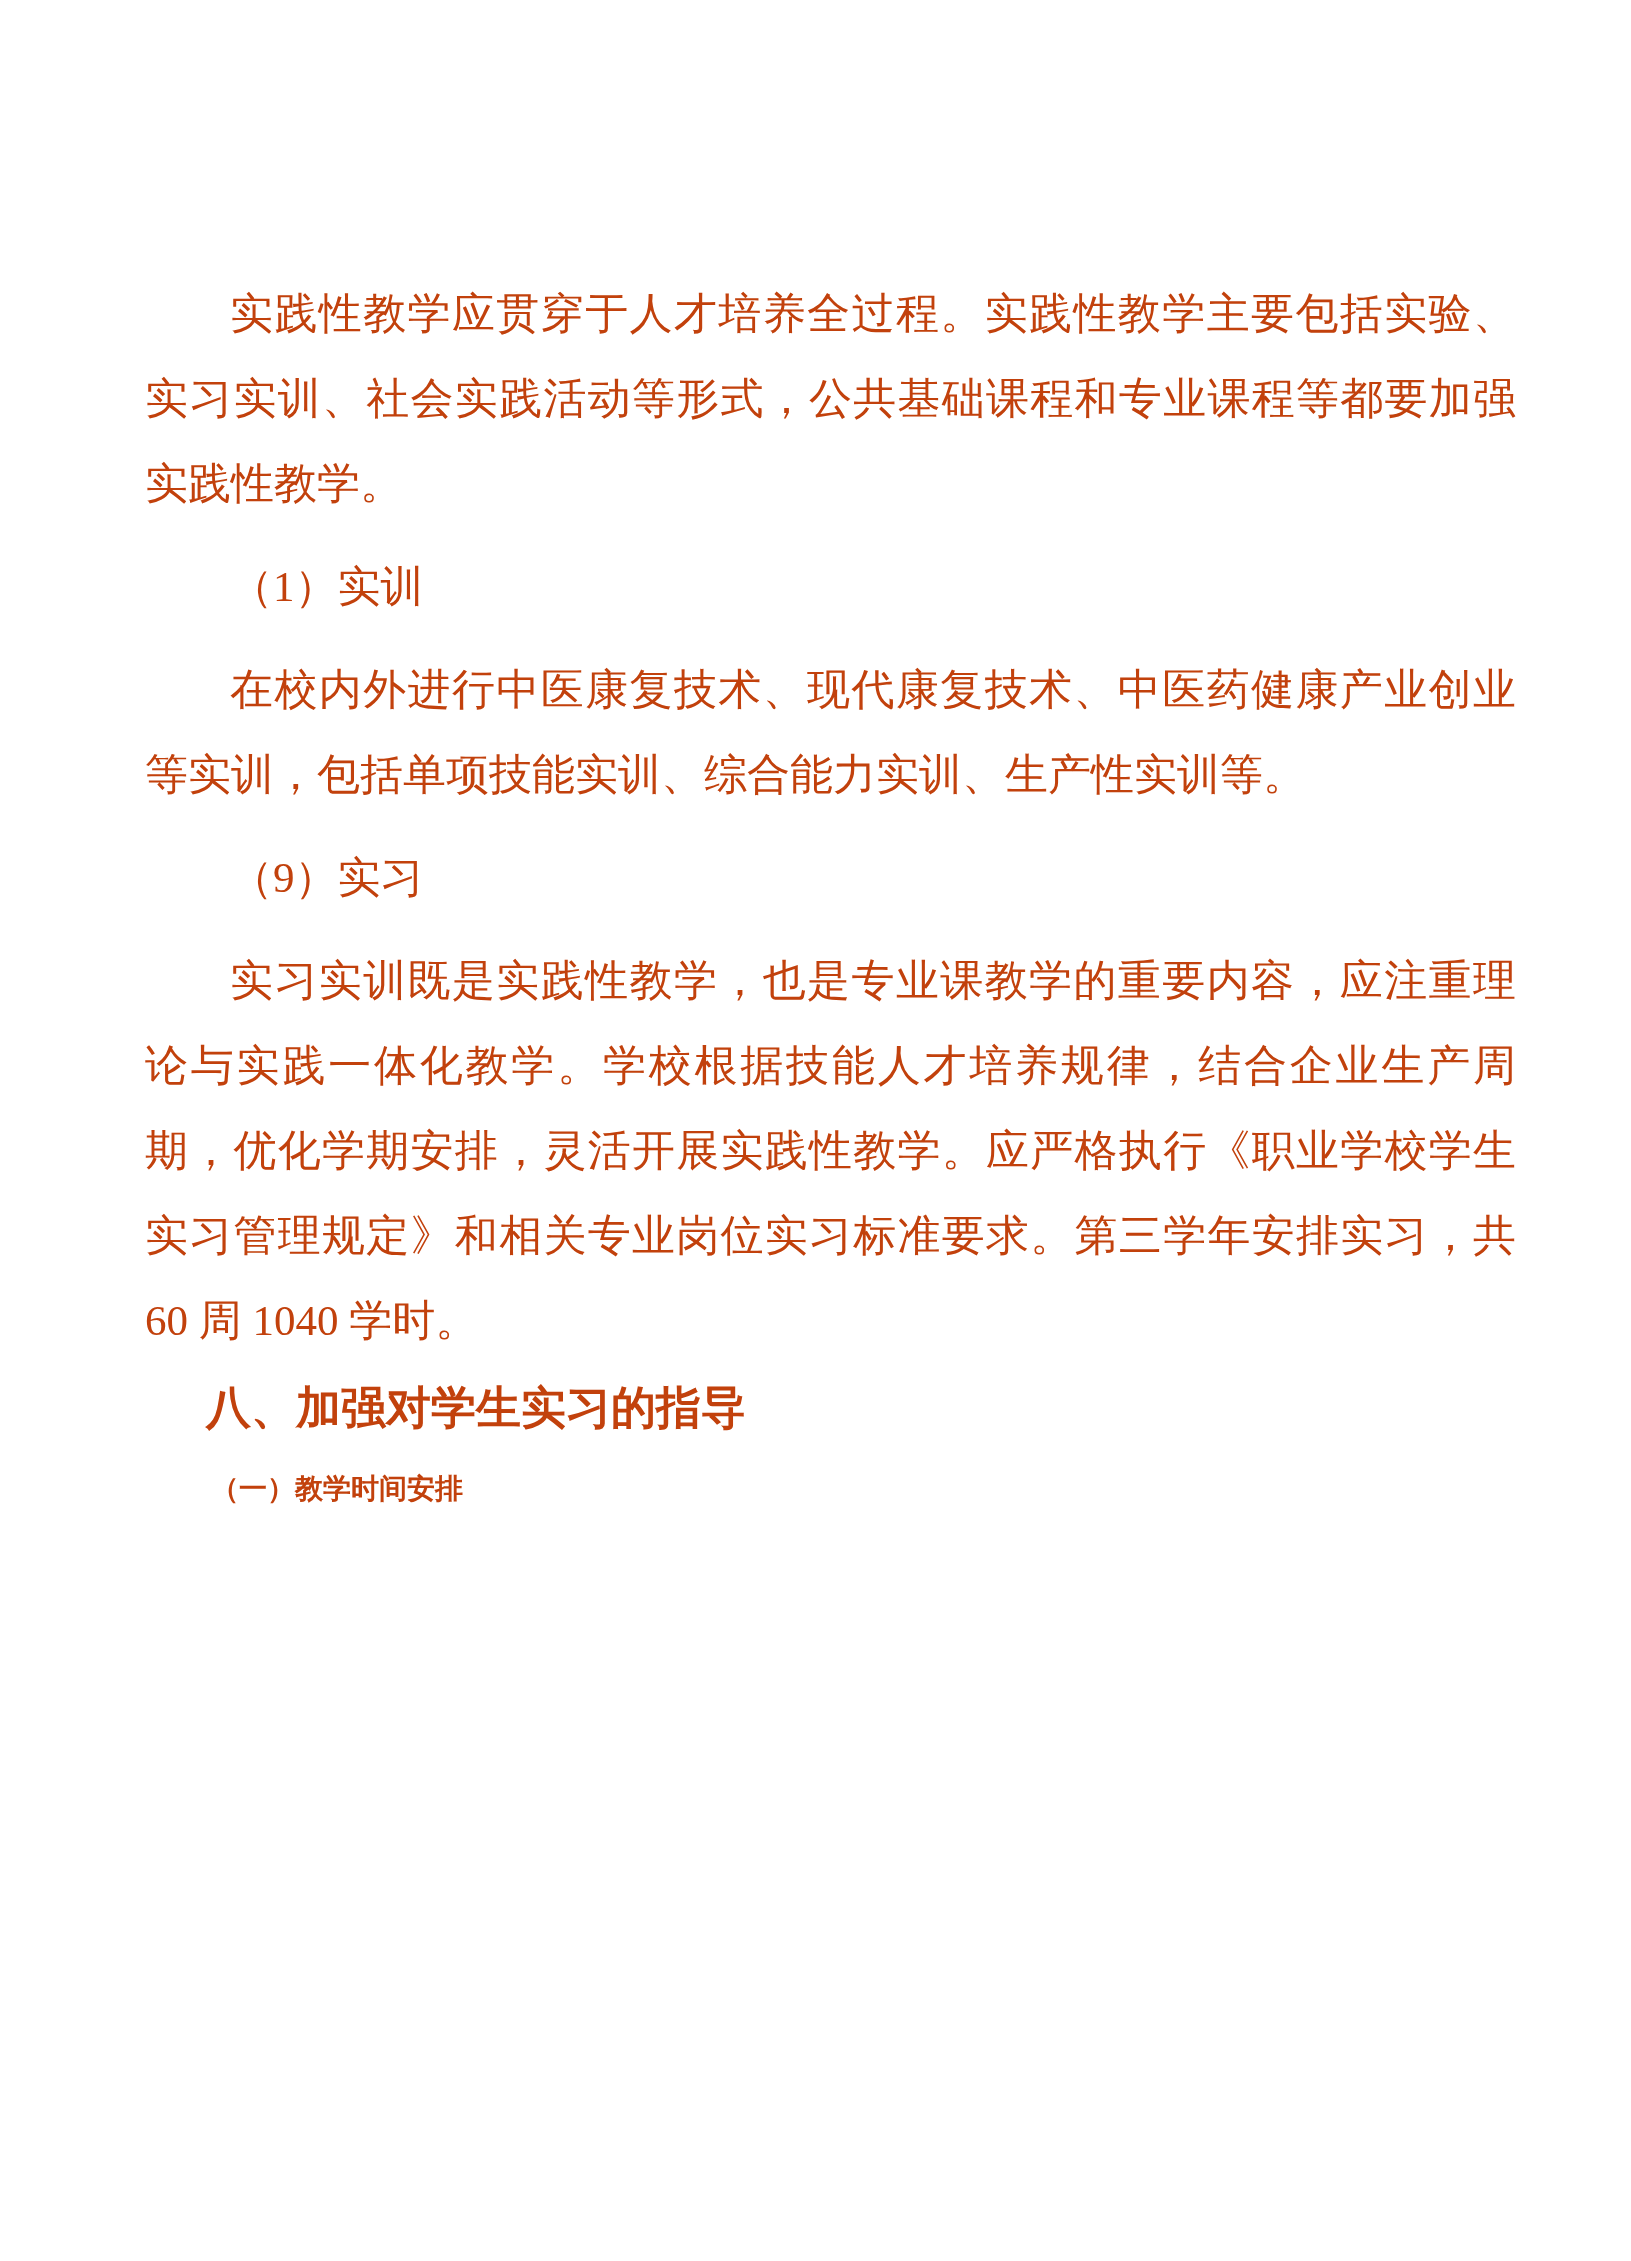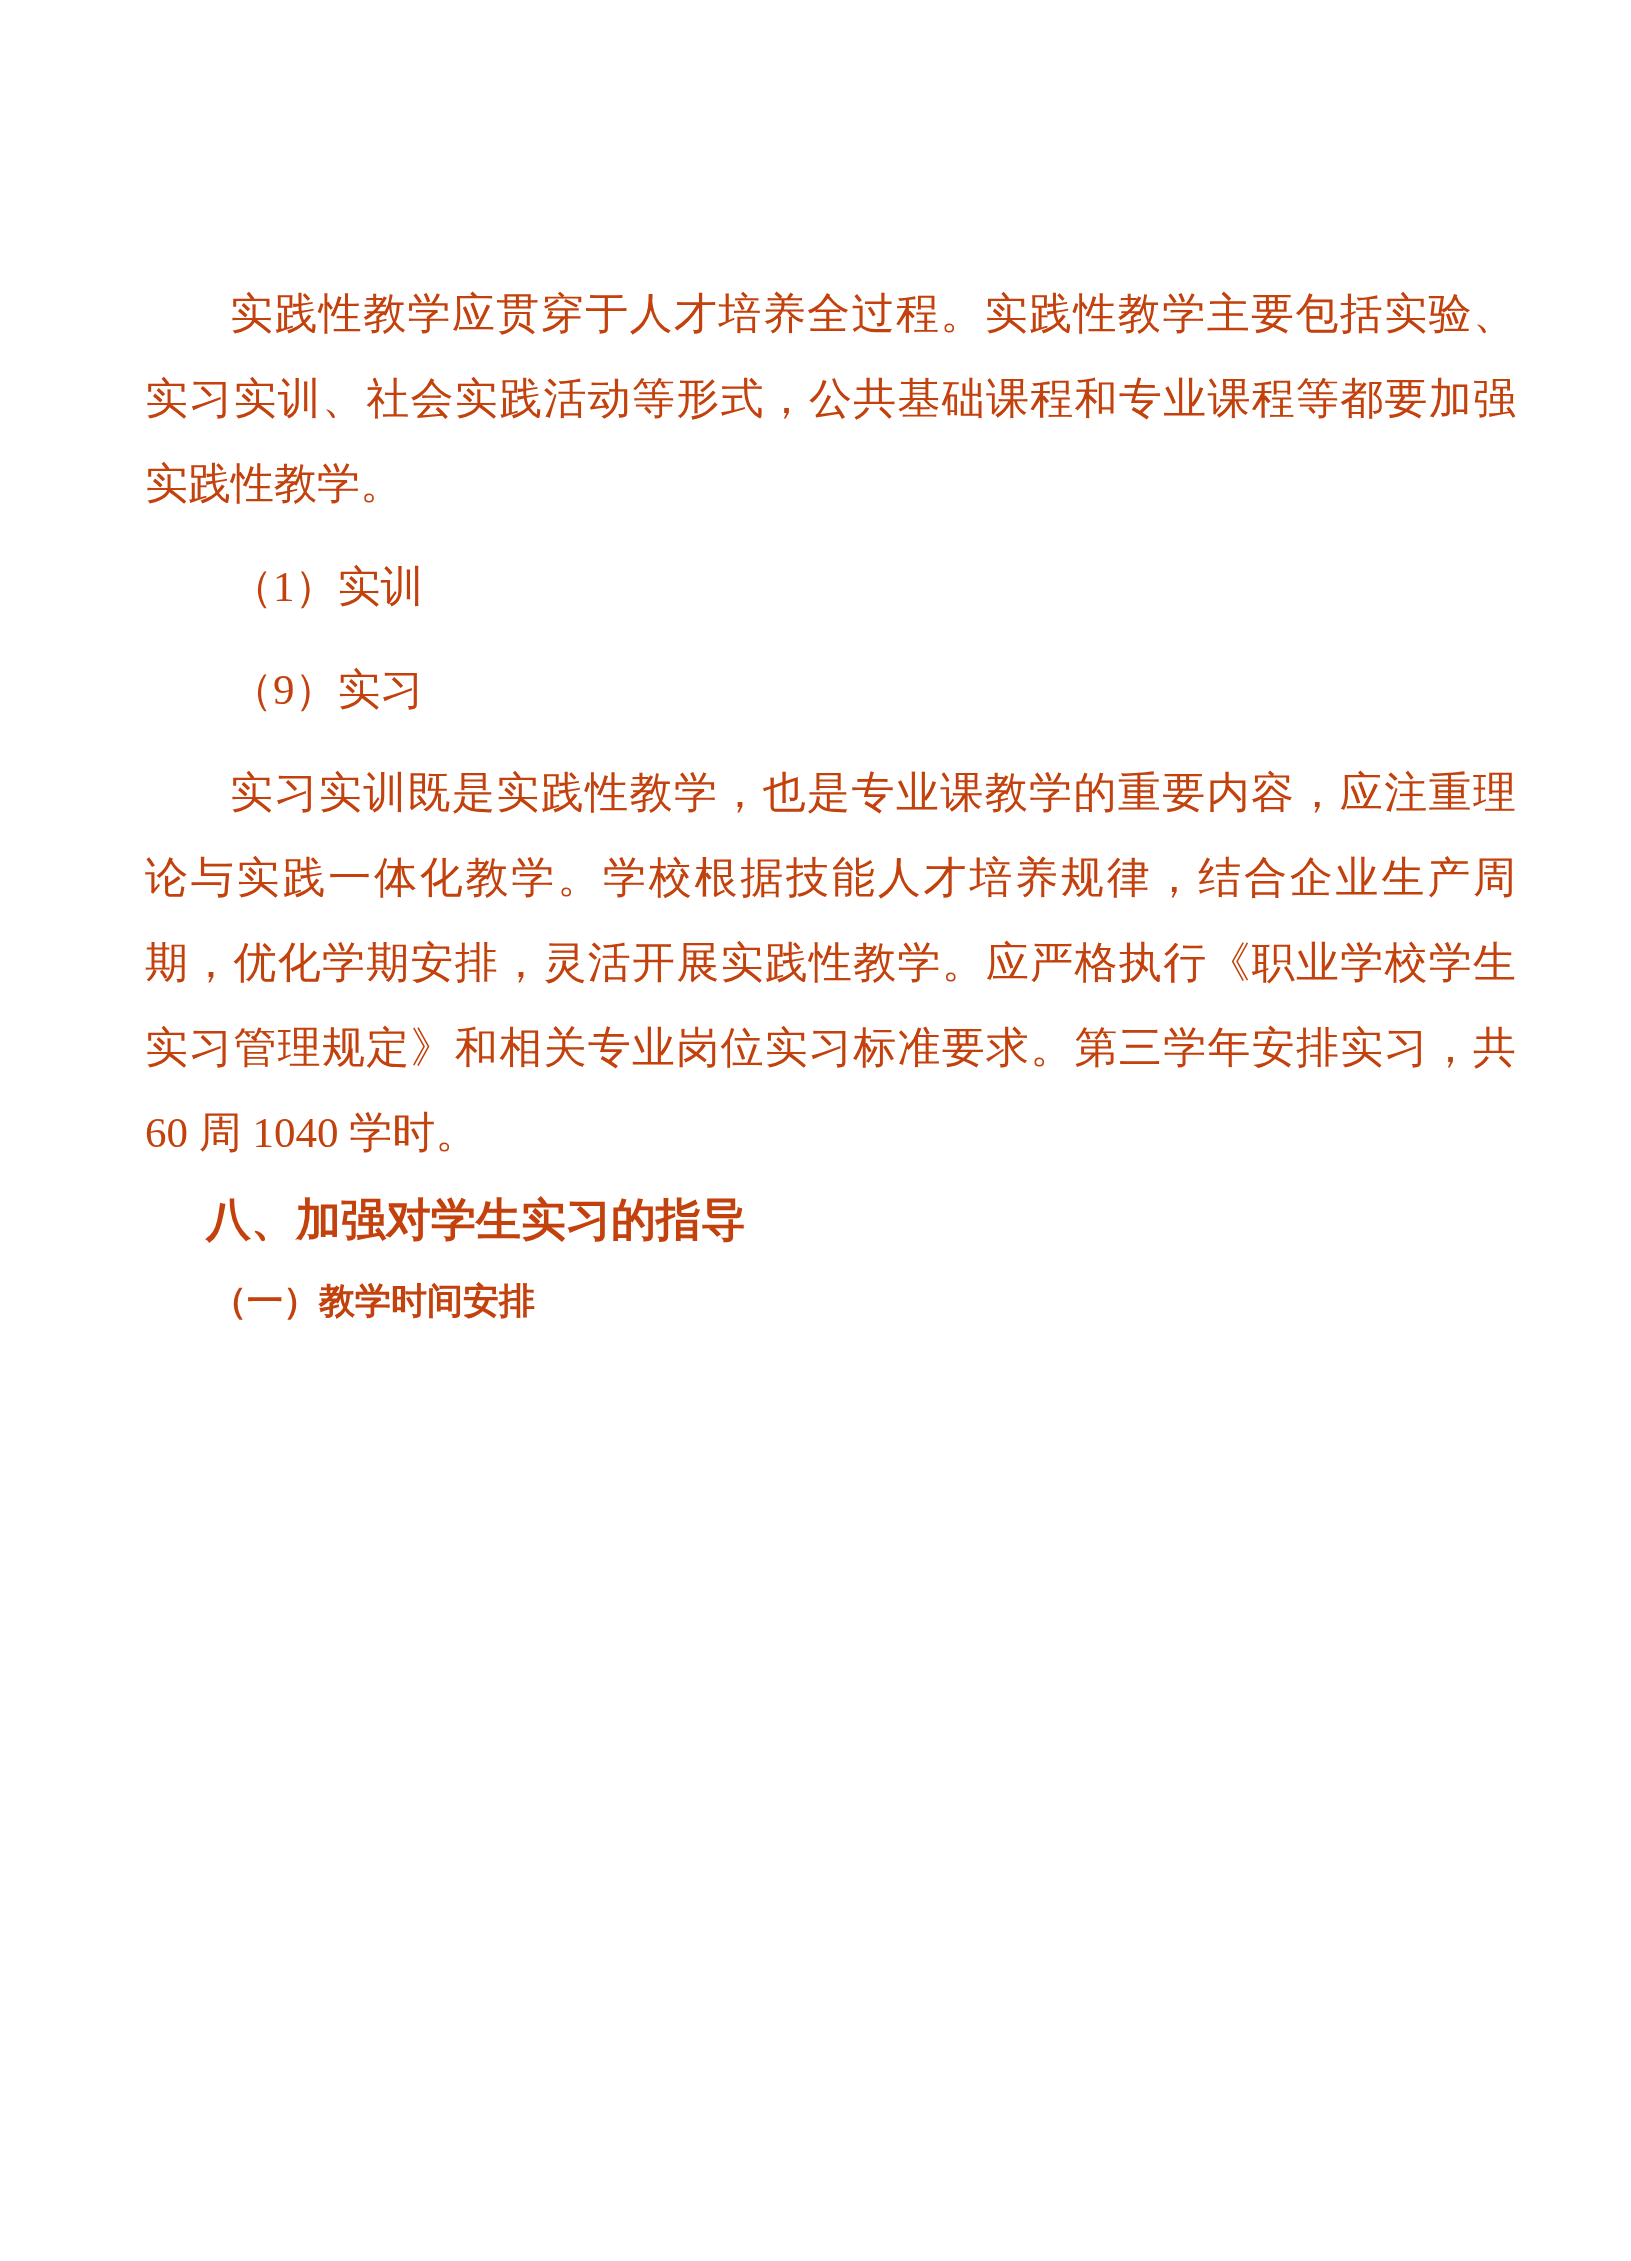--- a/index.html
+++ b/index.html
@@ -36,34 +36,35 @@
     font-size: 45px;
     line-height: 90px;
     margin: -18px 0 0 0;
     padding-left: 61px;
     text-align: left;
     text-indent: 0;
   }
   .heading2 {
     font-family: "Liberation Sans", "DejaVu Sans", sans-serif;
     font-weight: bold;
-    font-size: 36px;
+    font-size: 28px;
     line-height: 72px;
     margin: 0 0 22.6px 0;
     padding-left: 66px;
     text-align: left;
     text-indent: 0;
   }
 </style>
 </head>
 <body>
 
 <div class="page">
   <div class="page-body">
     <p class="para">实践性教学应贯穿于人才培养全过程。实践性教学主要包括实验、实习实训、社会实践活动等形式，公共基础课程和专业课程等都要加强实践性教学。</p>
     <p class="para">（1）实训</p>
+    <p class="para">在校内外进行中医康复技术、现代康复技术、中医药健康产业创业等实训，包括单项技能实训、综合能力实训、生产性实训等。</p>
     <p class="para">（9）实习</p>
     <p class="para">实习实训既是实践性教学，也是专业课教学的重要内容，应注重理论与实践一体化教学。学校根据技能人才培养规律，结合企业生产周期，优化学期安排，灵活开展实践性教学。应严格执行《职业学校学生实习管理规定》和相关专业岗位实习标准要求。第三学年安排实习，共 60 周 1040 学时。</p>
     <h1 class="heading1">八、加强对学生实习的指导</h1>
     <h2 class="heading2">（一）教学时间安排</h2>
   </div>
 </div>
 
 
 </body></html>

